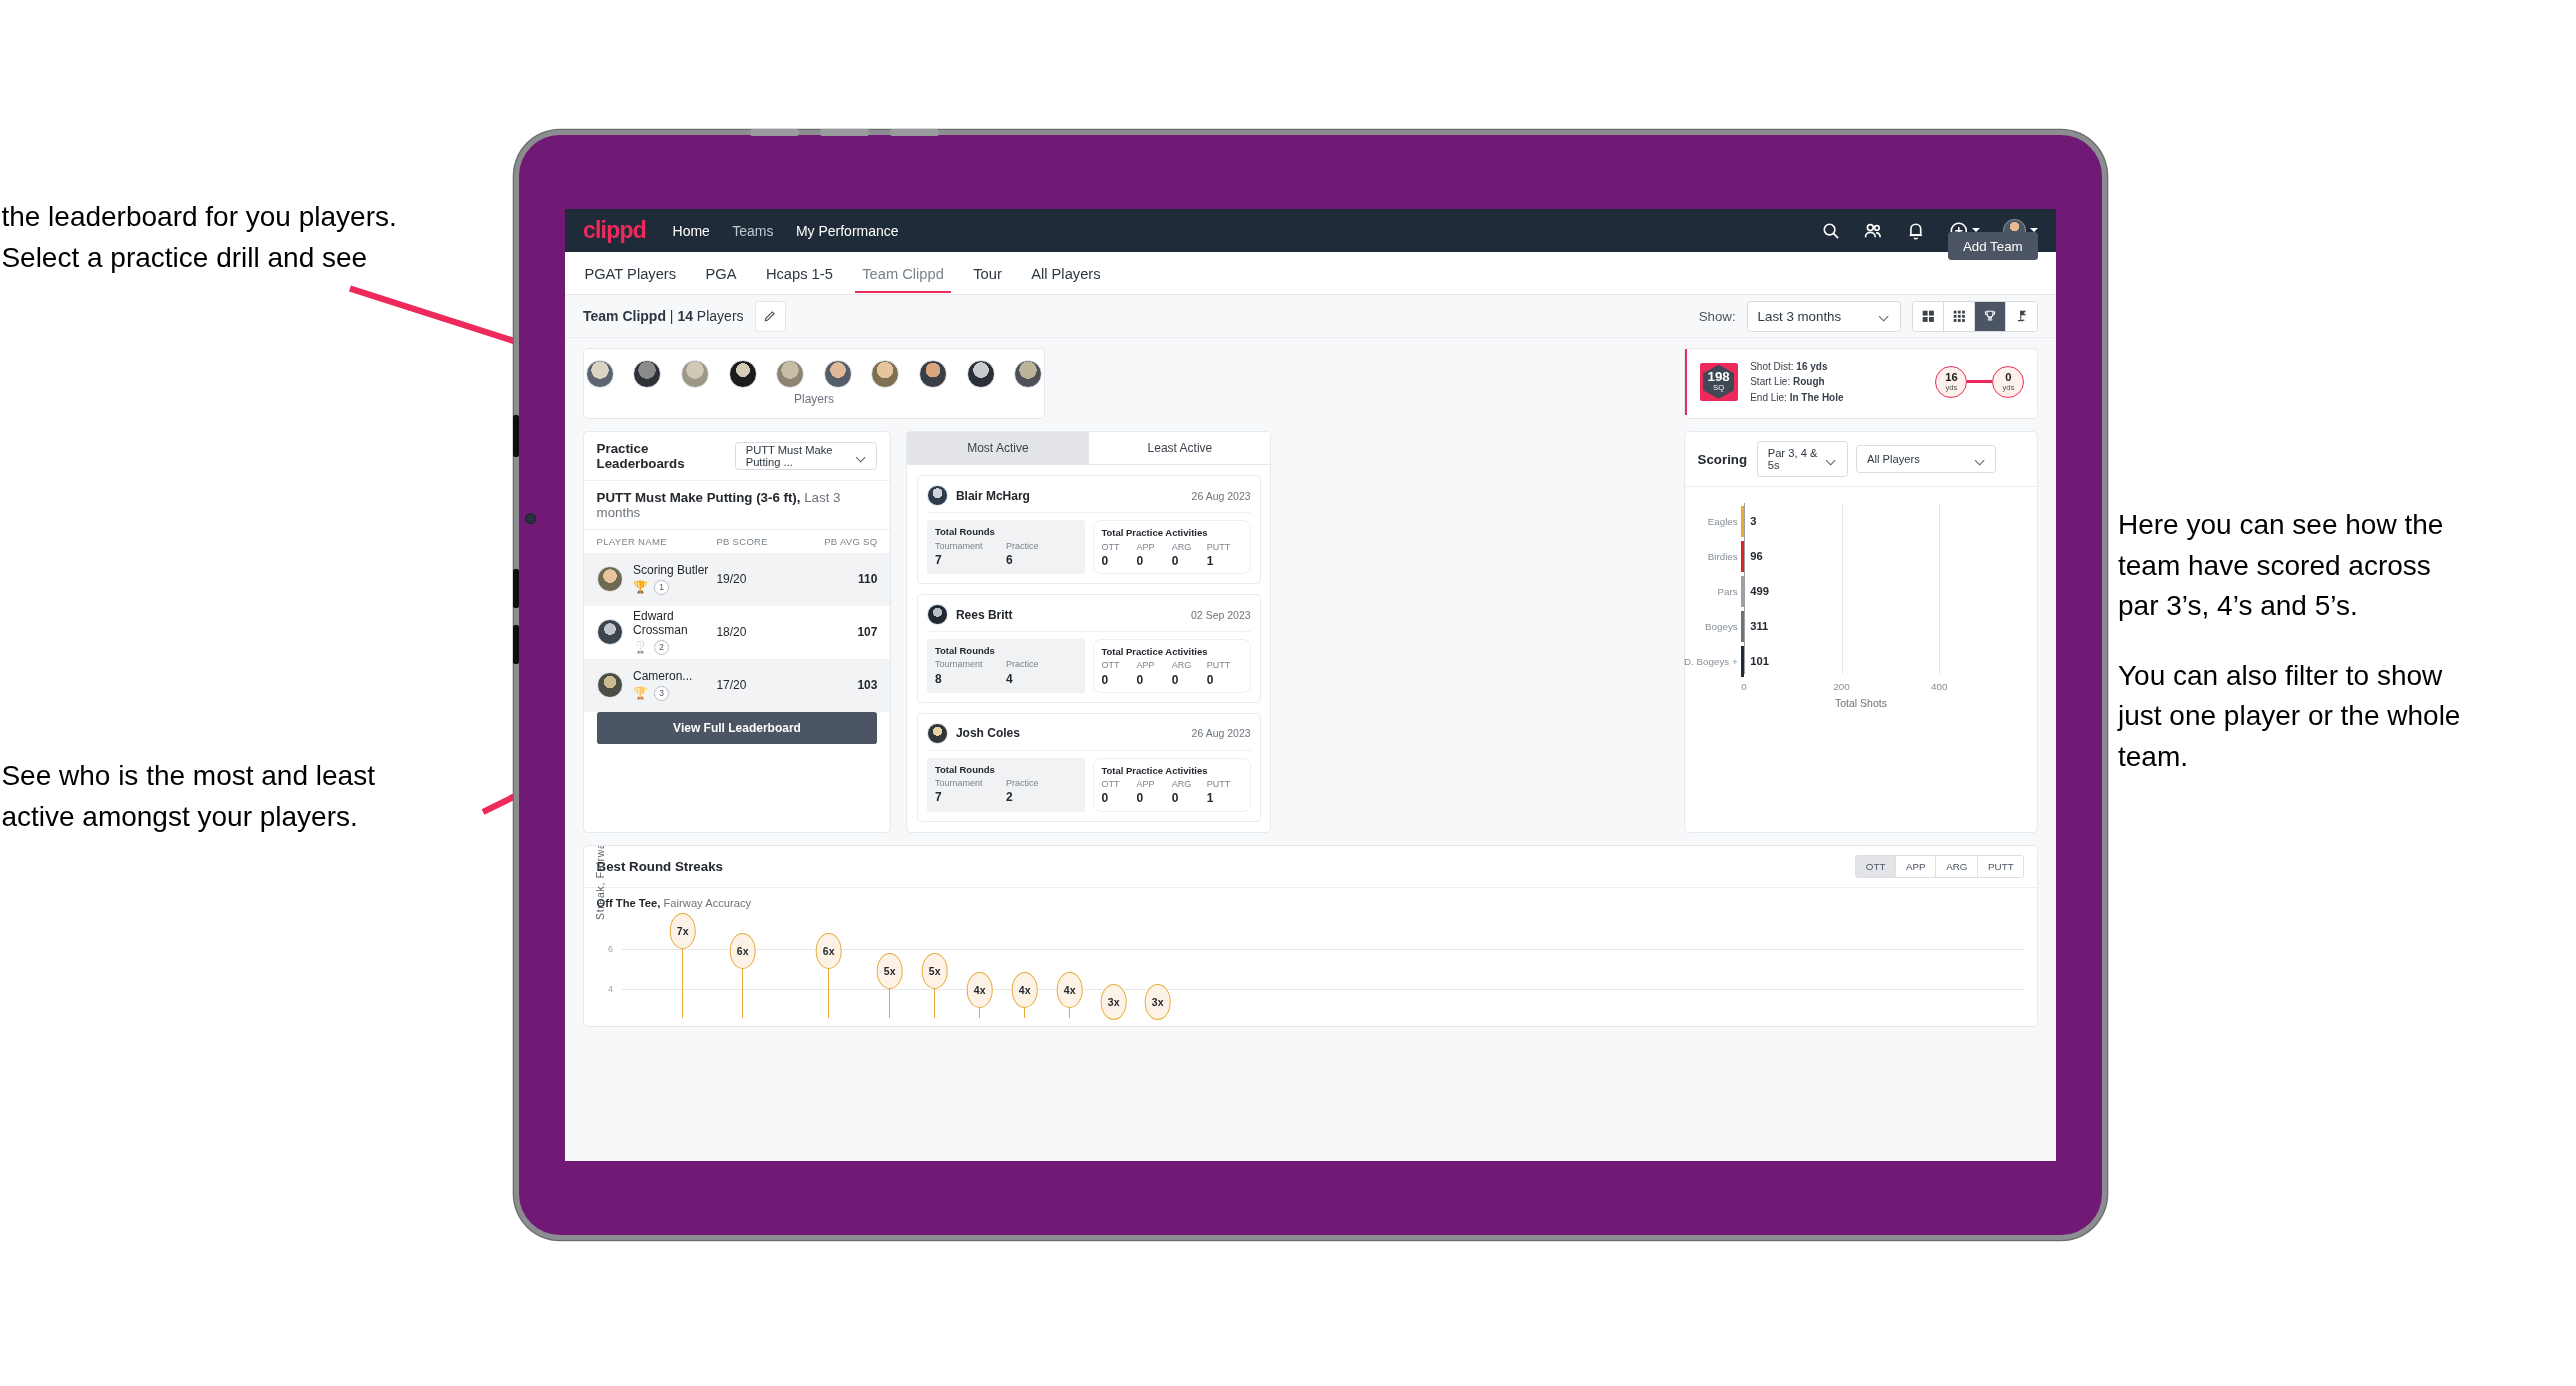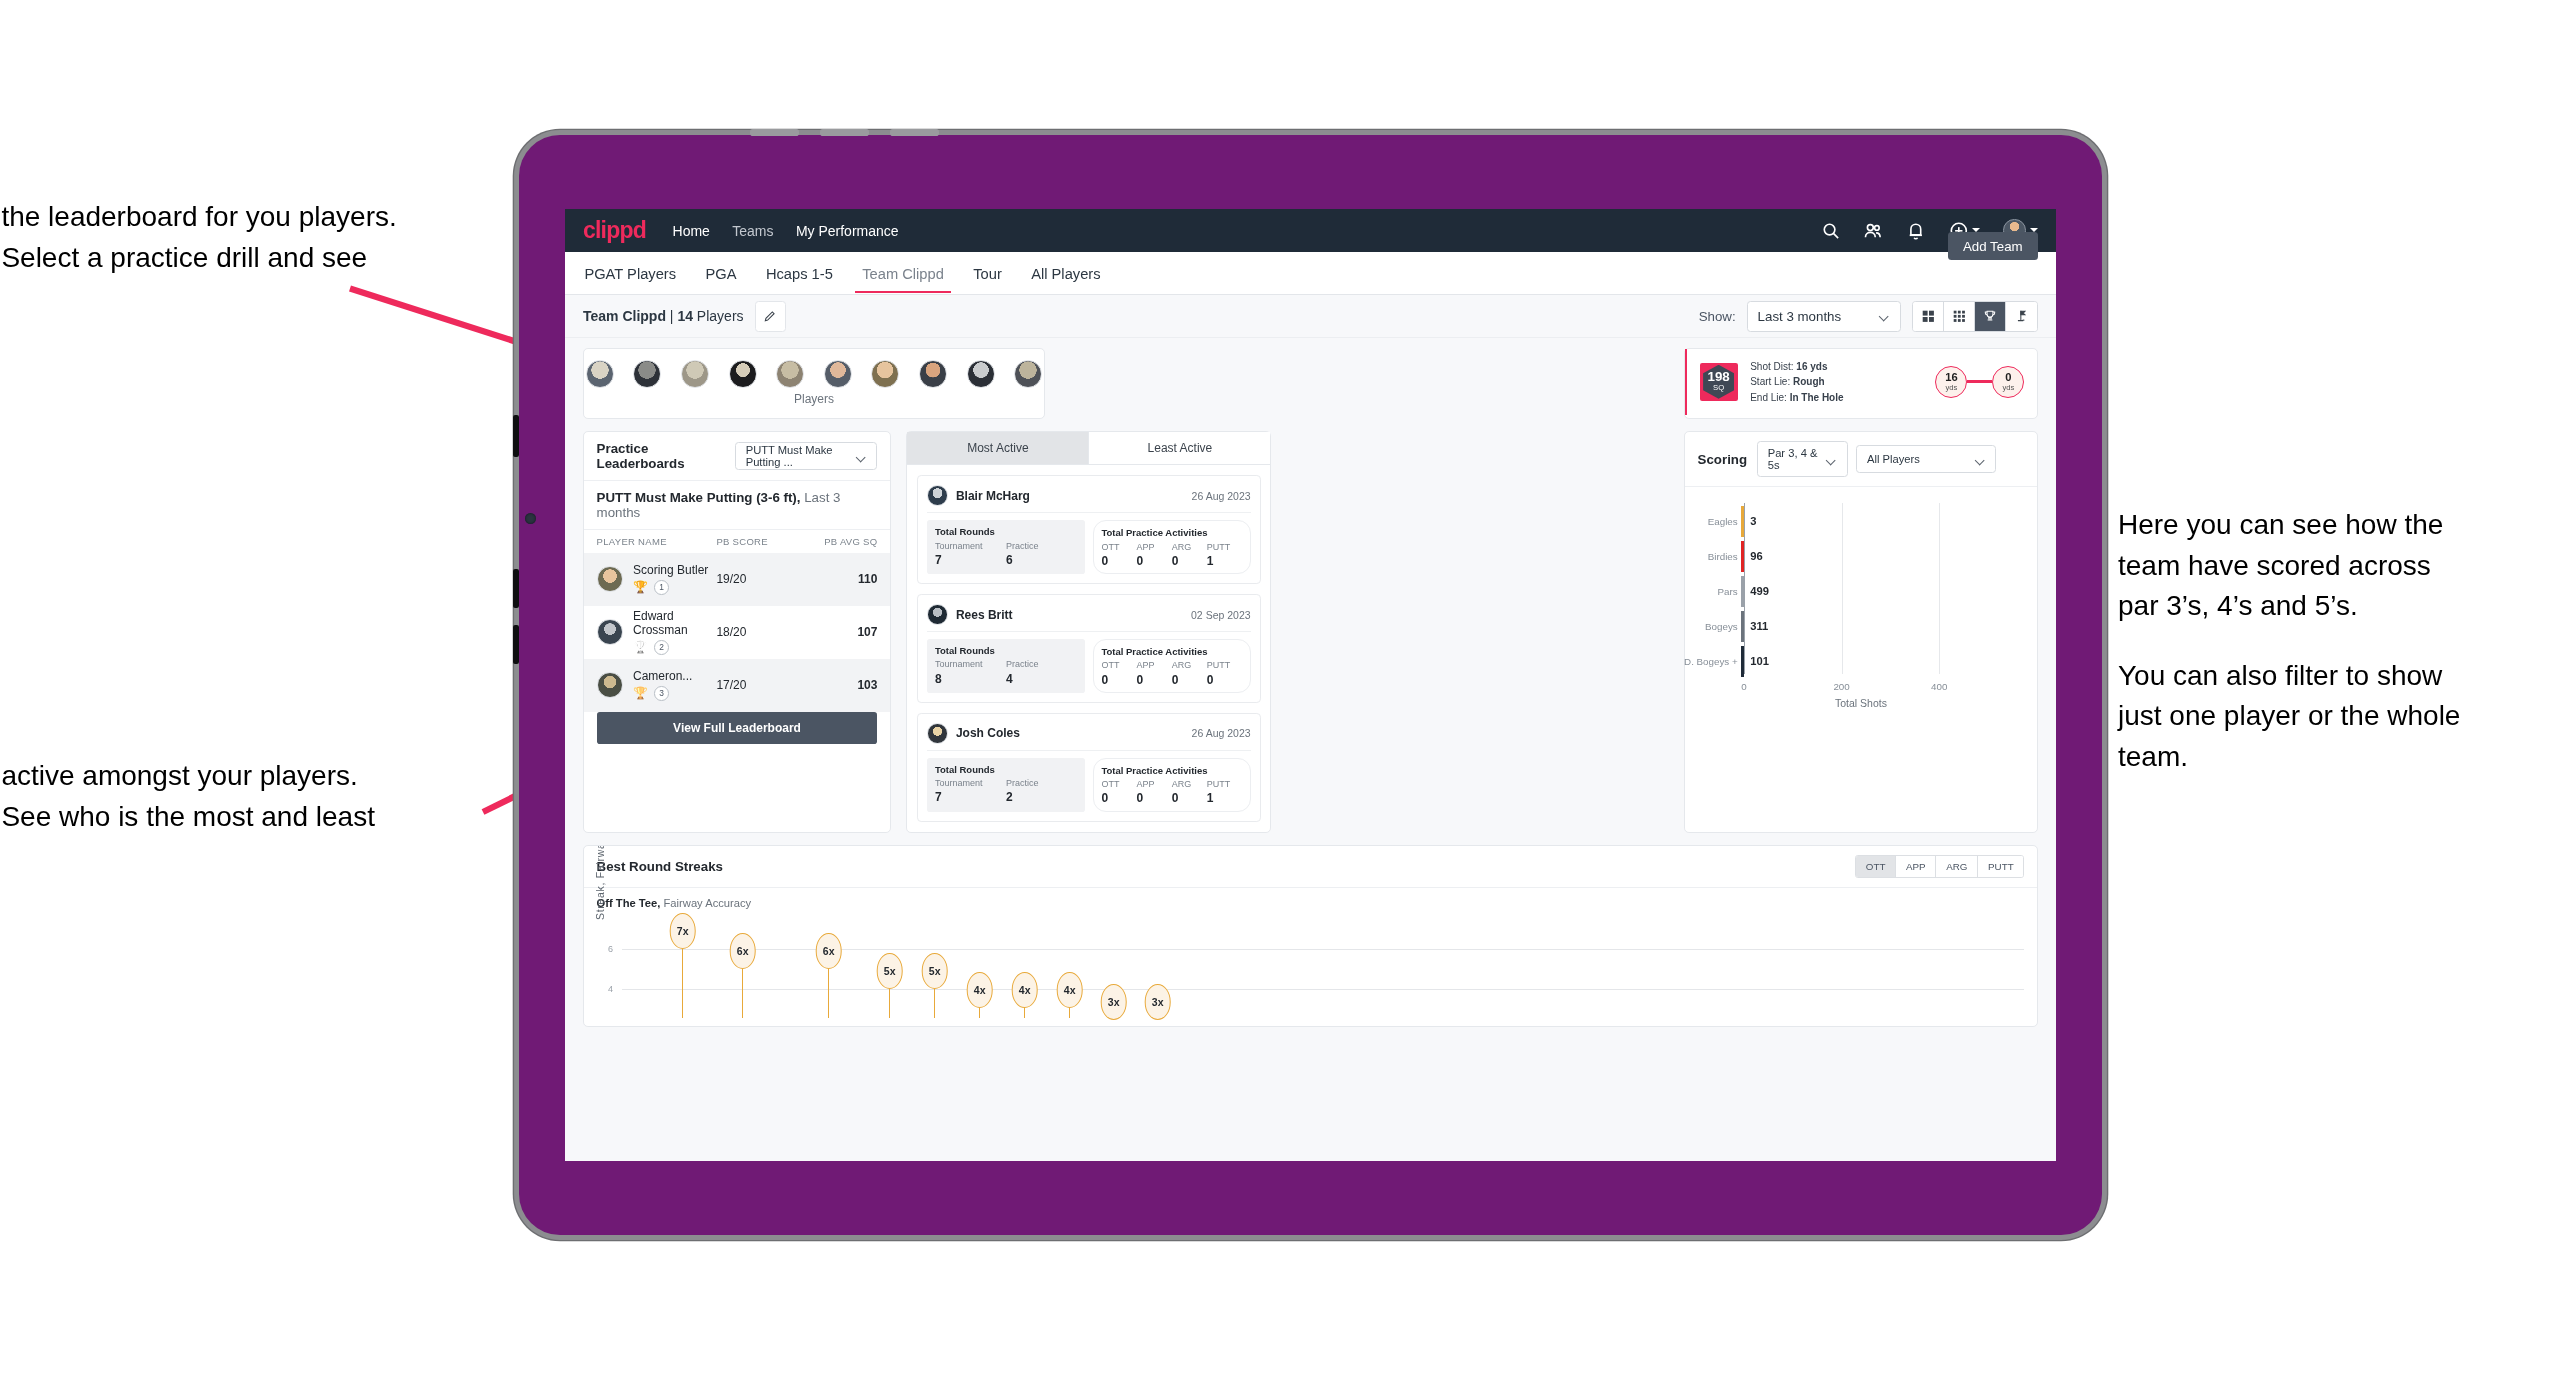--- a/index.html
+++ b/index.html
@@ -138,21 +138,21 @@
   .atab:last-child { border-right:none; }
   .atab.on { background:#e2e4e7; }
   #actlist { padding:9.8px; display:flex; flex-direction:column; gap:9.8px; }
   .actcard { border:0.7px solid #e9ebee; border-radius:4.2px; padding:9px 9px; }
   .actheadrow { display:flex; align-items:center; padding-bottom:6.3px; border-bottom:0.7px solid #eef0f2; }
   .actav { width:21px;height:21px;border-radius:50%; margin-right:7.7px; border:0.7px solid #dfe2e6; }
   .actname { font-size:12px; font-weight:bold; color:#23282e; }
   .actdate { margin-left:auto; font-size:10.5px; color:#6b737c; }
   .actbody { display:flex; gap:7.7px; margin-top:7px; }
   .boxA { background:#f1f2f4; border-radius:2.8px; padding:5.6px 7.7px; width:50%; }
-  .boxB { border:0.7px solid #eceef1; border-radius:13px; padding:5.6px 7.7px; width:50%; }
+  .boxB { border:0.7px solid #eceef1; border-radius:8px; padding:5.6px 7.7px; width:50%; }
   .bxt { font-size:9.5px; font-weight:bold; color:#23282e; margin-bottom:3.5px; }
   .kv { display:flex; }
   .kv > div { flex:1; }
   .kl { font-size:9px; color:#7b838c; }
   .kn { font-size:12px; font-weight:bold; color:#23282e; margin-top:2.1px; }
 
   
   #scorehead { display:flex; align-items:center; gap:8.4px; padding:9px 12.6px;
                border-bottom:0.7px solid #edeff2; }
   #scorehead .cardtitle { margin-right:1.4px; }
@@ -193,22 +193,22 @@
      font-size:10.5px; font-weight:bold; color:#23282e; }
 </style>
 </head>
 <body>
 
 <div class="anno" id="anno-tl">
   <div>the leaderboard for you players.</div>
   <div>Select a practice drill and see</div>
 </div>
 <div class="anno" id="anno-bl">
+  <div>See who is the most and least</div>
   <div>active amongst your players.</div>
-  <div>See who is the most and least</div>
 </div>
 <div class="anno" id="anno-r">
   <p>
     <span>Here you can see how the</span><br>
     <span>team have scored across</span><br>
     <span>par 3’s, 4’s and 5’s.</span>
   </p>
   <p>
     <span>You can also filter to show</span><br>
     <span>just one player or the whole</span><br>

